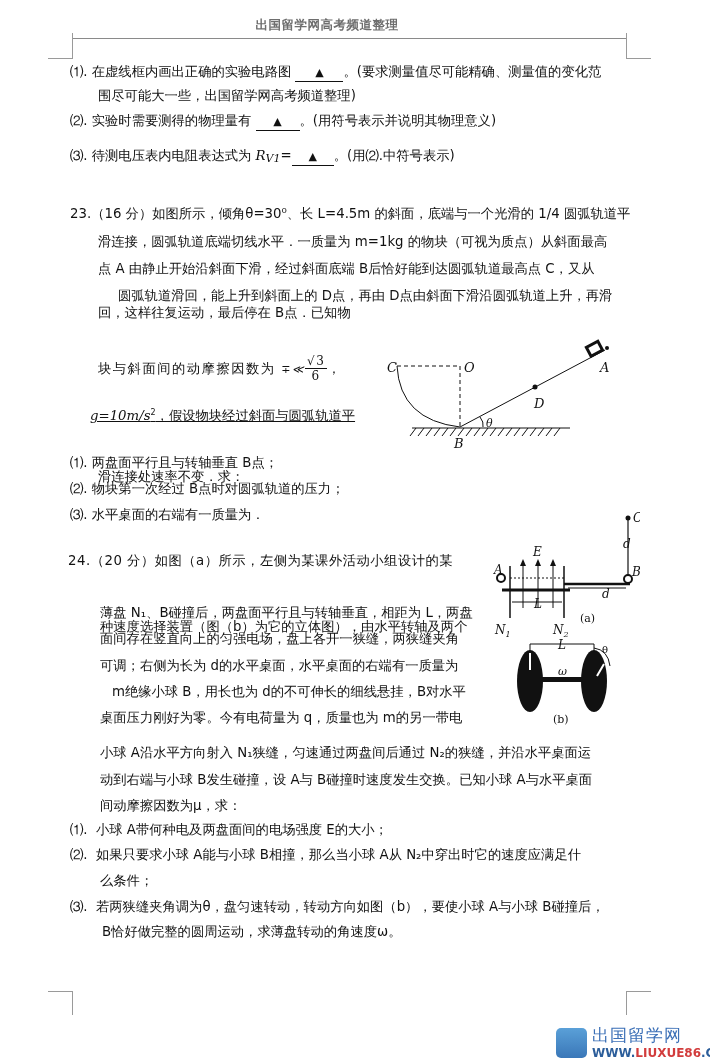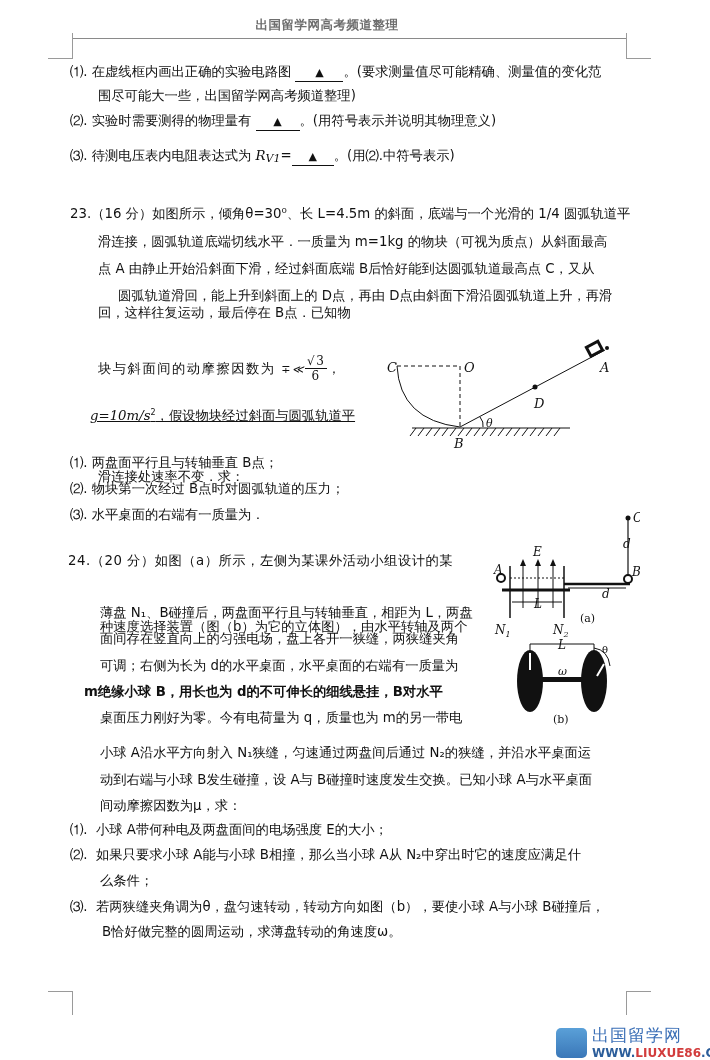--- a/index.html
+++ b/index.html
@@ -127,21 +127,21 @@
   </g>
 </svg>
 
 <div class="abs line" style="left:68px;top:553px;letter-spacing:0.5px;">
   <span>24.</span><span>（20 分）如图（a）所示，左侧为某课外活动小组设计的某</span>
 </div>
 <div class="abs line" style="left:100px;top:579px;margin-top:40px;">种速度选择装置（图（b）为它的立体图），由水平转轴及两个</div>
 <div class="abs line" style="left:100px;top:605px;">薄盘 N₁、B碰撞后，两盘面平行且与转轴垂直，相距为 L，两盘</div>
 <div class="abs line" style="left:100px;top:631px;">面间存在竖直向上的匀强电场，盘上各开一狭缝，两狭缝夹角</div>
 <div class="abs line" style="left:100px;top:658px;">可调；右侧为长为 d的水平桌面，水平桌面的右端有一质量为</div>
-<div class="abs line" style="left:84px;top:684px;font-weight:bold;">m绝缘小球 B，用长也为 d的不可伸长的细线悬挂，B对水平</div>
+<div class="abs line" style="left:112px;top:684px;">m绝缘小球 B，用长也为 d的不可伸长的细线悬挂，B对水平</div>
 <div class="abs line" style="left:100px;top:710px;">桌面压力刚好为零。今有电荷量为 q，质量也为 m的另一带电</div>
 <div class="abs line" style="left:100px;top:745px;">小球 A沿水平方向射入 N₁狭缝，匀速通过两盘间后通过 N₂的狭缝，并沿水平桌面运</div>
 <div class="abs line" style="left:100px;top:772px;">动到右端与小球 B发生碰撞，设 A与 B碰撞时速度发生交换。已知小球 A与水平桌面</div>
 <div class="abs line" style="left:100px;top:798px;">间动摩擦因数为μ，求：</div>
 
 <div class="abs line" style="left:70px;top:822px;">
   <span>⑴.</span>&nbsp;&nbsp;<span>小球 A带何种电及两盘面间的电场强度 E的大小；</span>
 </div>
 <div class="abs line" style="left:70px;top:847px;">
   <span>⑵.</span>&nbsp;&nbsp;<span>如果只要求小球 A能与小球 B相撞，那么当小球 A从 N₂中穿出时它的速度应满足什</span>

